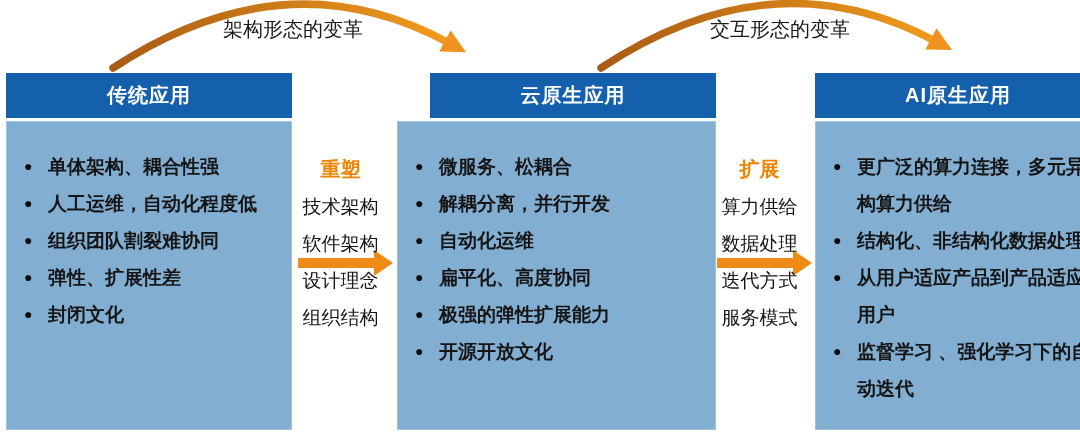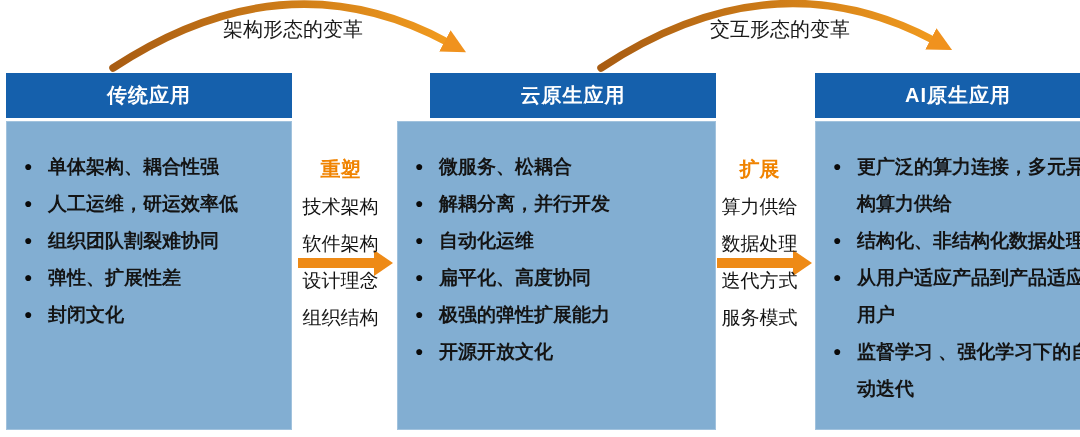--- a/index.html
+++ b/index.html
@@ -82,21 +82,21 @@
     <path d="M601,68 Q772,-45 933,40" fill="none" stroke="url(#gradB)" stroke-width="7.5" stroke-linecap="round" marker-end="url(#arrowHead)"></path>
   </svg>
   <div class="arc-label arc-label-1">架构形态的变革</div>
   <div class="arc-label arc-label-2">交互形态的变革</div>
 
   <div class="box box-1">
     <div class="box-header">传统应用</div>
     <div class="box-body">
       <ul class="bullets">
         <li>单体架构、耦合性强</li>
-        <li>人工运维，研运效率低</li>
+        <li>人工运维，自动化程度低</li>
         <li>组织团队割裂难协同</li>
         <li>弹性、扩展性差</li>
         <li>封闭文化</li>
       </ul>
     </div>
   </div>
 
   <div class="connector connector-1">
     <div class="conn-arrow">
       <div class="shaft"></div>

